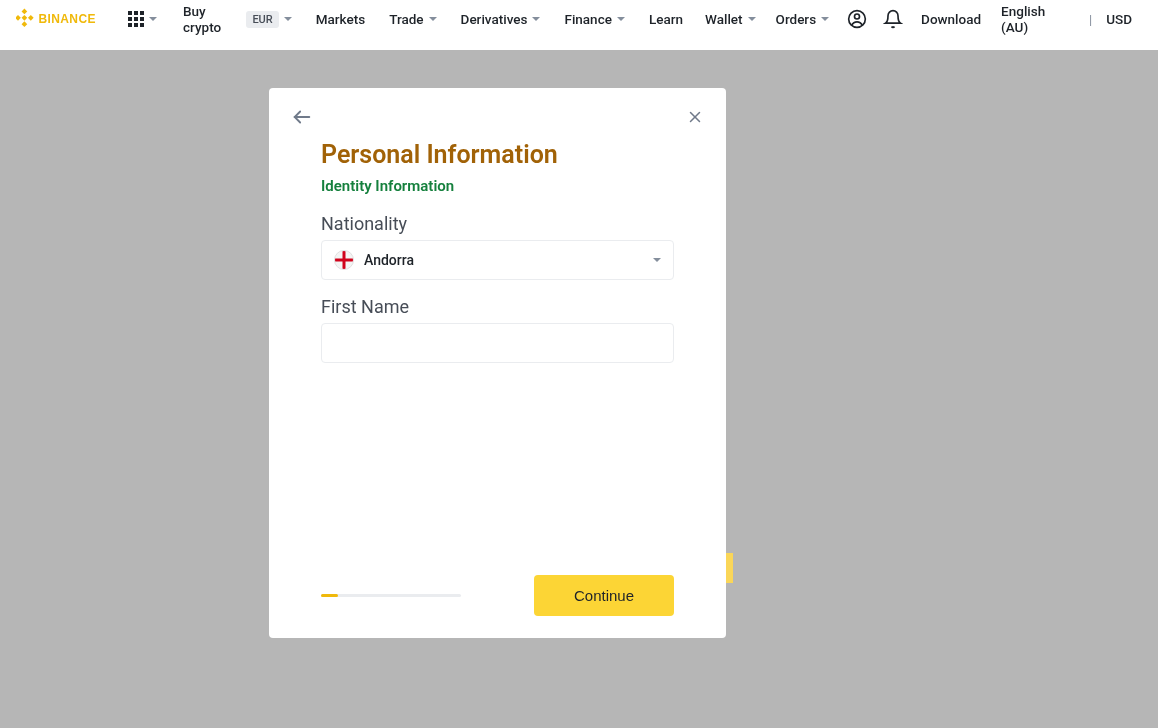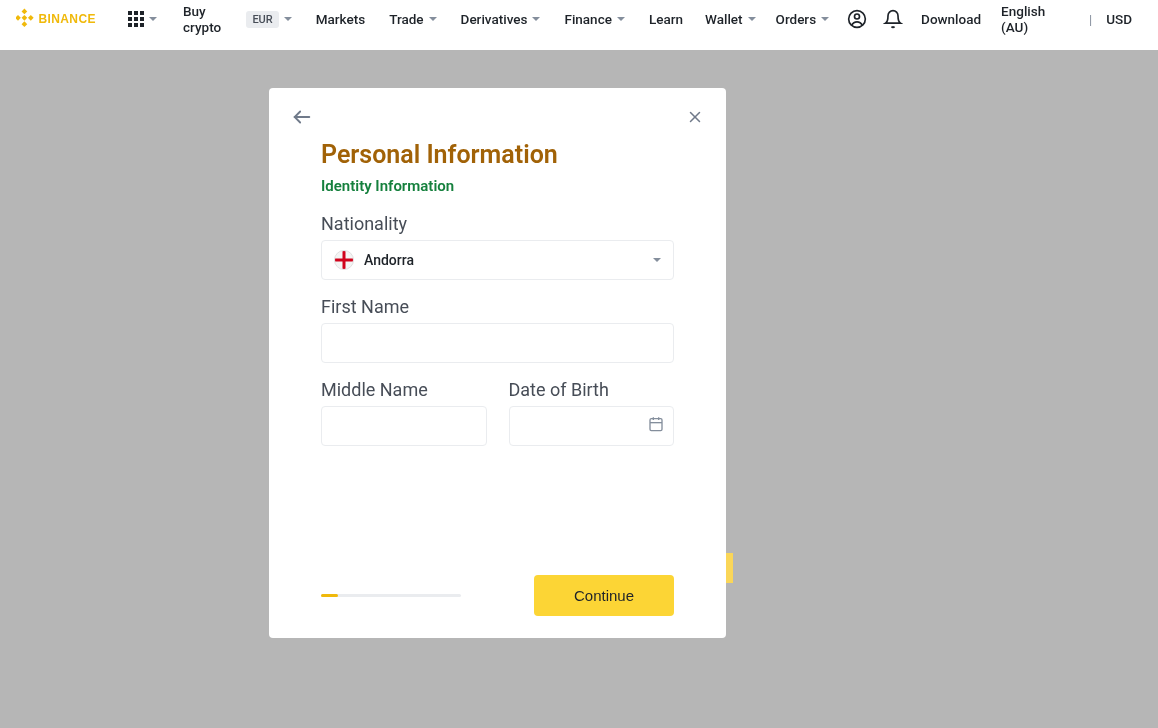--- a/index.html
+++ b/index.html
@@ -383,40 +383,20 @@
       <span class="select-caret"></span>
     </div>
 
     <div class="row">
       <div class="col">
         <label class="field-label">First Name</label>
         <input type="text" class="text-input" style="">
       </div>
     </div>
 
-    <div class="row">
-      <div class="col">
-        <label class="field-label">Middle Name</label>
-        <input type="text" class="text-input" style="">
-      </div>
-      <div class="col">
-        <label class="field-label">Date of Birth</label>
-        <div class="date-input-wrapper">
-          <input type="text" class="text-input" style="">
-          <span class="calendar-icon">
-            <svg width="16" height="16" viewBox="0 0 24 24" fill="none" stroke="#848e9c" stroke-width="2">
-              <rect x="3" y="4" width="18" height="18" rx="2"></rect>
-              <line x1="16" y1="2" x2="16" y2="6"></line>
-              <line x1="8" y1="2" x2="8" y2="6"></line>
-              <line x1="3" y1="10" x2="21" y2="10"></line>
-            </svg>
-          </span>
-        </div>
-      </div>
-    </div>
   </div>
   <div class="modal-footer">
     <div class="progress">
       <div class="progress-fill"></div>
     </div>
     <button class="continue-btn">Continue</button>
   </div>
 </div>
 
 </body></html>

